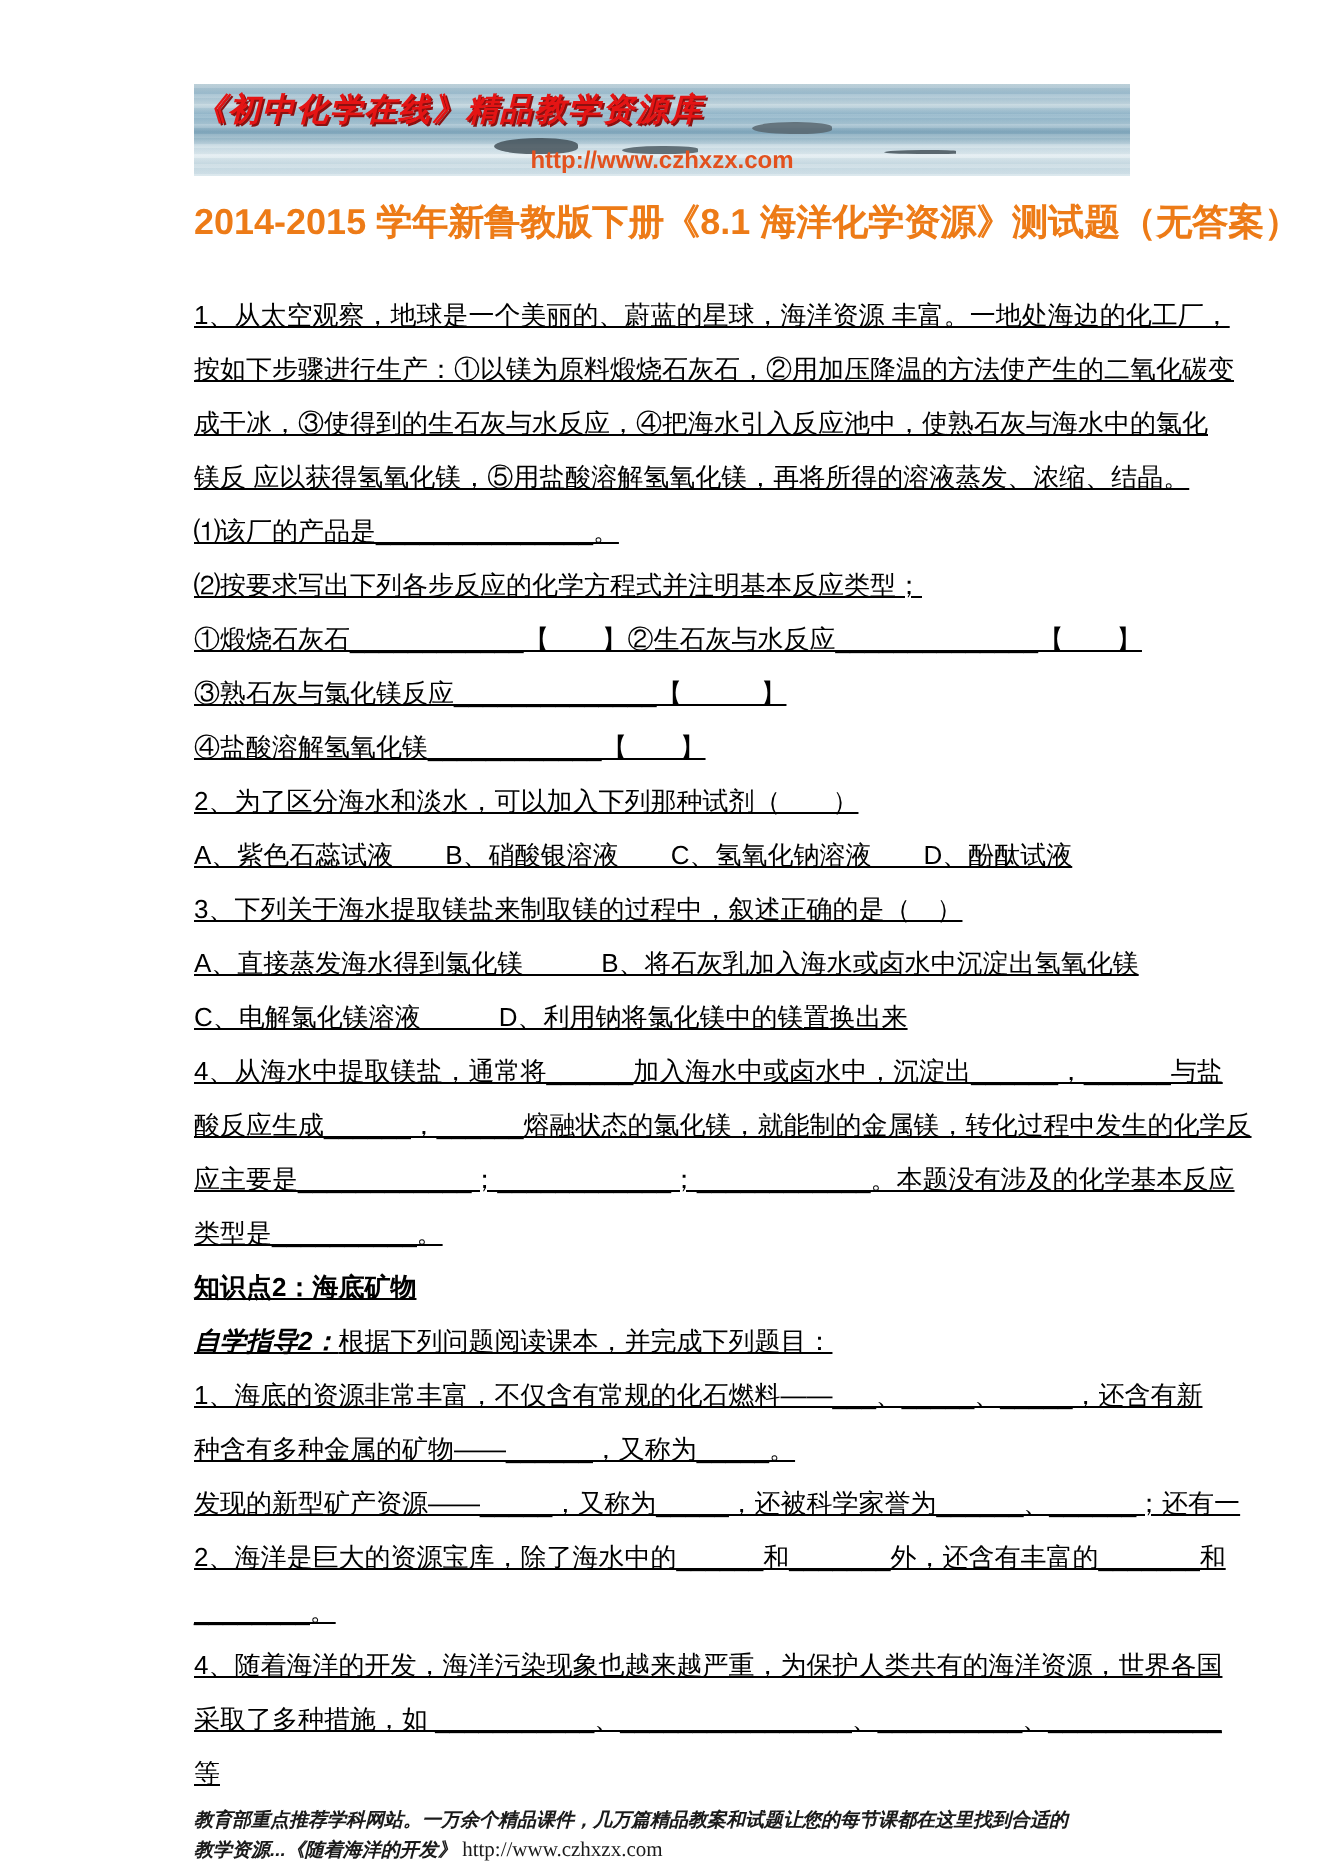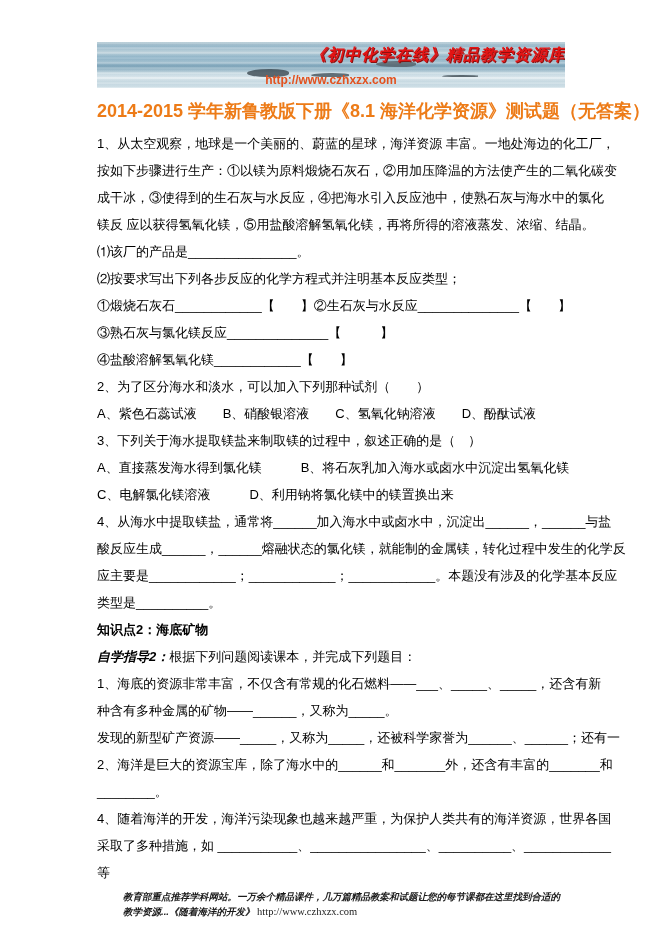--- a/index.html
+++ b/index.html
@@ -23,40 +23,40 @@
       rgba(255,255,255,.28) 0 2px, rgba(110,150,175,.16) 2px 5px);
     opacity:.45;
   }
   .banner-rocks{
     position:absolute;left:150px;top:27px;width:42px;height:8px;
     background:#3d4a52;border-radius:60% 50% 45% 55%;opacity:.8;
     box-shadow:62px 2px 0 -2px #46545c,128px -9px 0 -1px #55626a,
                192px 3px 0 -3px #3d4a52,-58px 4px 0 -4px #5a6a72;
   }
   .banner-title{
-    position:absolute;left:0;right:0;top:3px;text-align:right;
+    position:absolute;left:0;right:0;top:3px;text-align:left;
     font-size:16px;font-weight:700;font-style:italic;letter-spacing:1px;
     color:#e41414;text-shadow:1px 1px 0 #8c1010;white-space:nowrap;
   }
   .banner-url{
     position:absolute;left:0;right:0;bottom:1px;text-align:center;
     font-size:12px;font-weight:700;color:#e2511e;white-space:nowrap;
   }
   
   .doc-title{
     margin:11px 0 0 0;font-size:18px;font-weight:700;color:#ed7b17;
     white-space:nowrap;
   }
-  .content{margin-top:7px;}
+  .content{margin-top:21px;text-decoration:underline;}
   .line{font-size:13px;line-height:27px;white-space:nowrap;}
   .kp-heading{font-weight:700;}
   .guide-prefix{font-style:italic;font-weight:700;}
   .footer{
     margin-top:3px;font-size:9.5px;line-height:15px;
-    font-style:italic;font-weight:700;color:#1a1a1a;margin-left:26px;
+    font-style:italic;font-weight:700;color:#1a1a1a;
   }
   .footer-url{
     font-family:"Liberation Serif",serif;font-style:normal;font-weight:400;
     font-size:10.5px;
   }
 </style>
 </head>
 <body>
 
 <div class="page">

